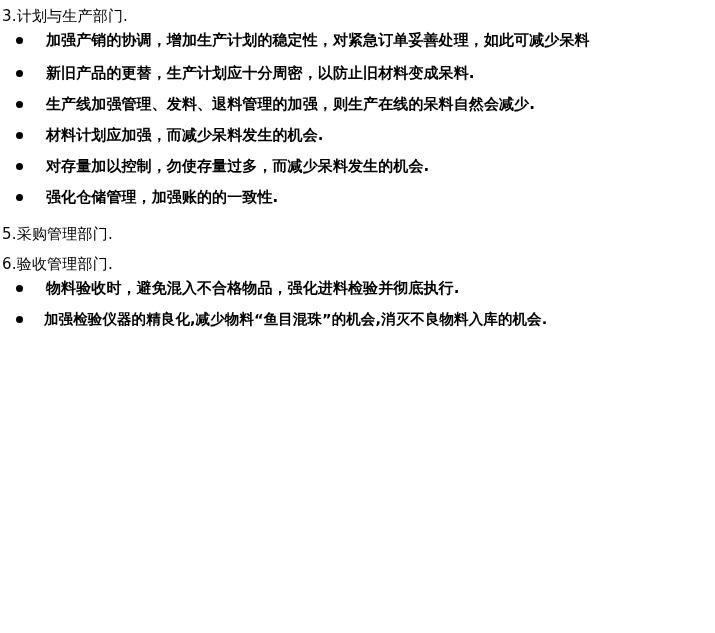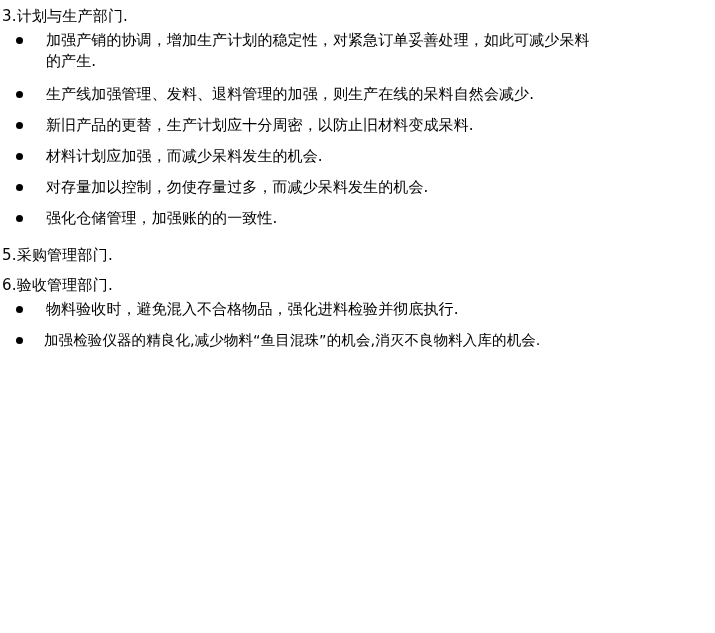--- a/index.html
+++ b/index.html
@@ -47,20 +47,21 @@
     left: 16px;
     top: 7px;
     width: 7px;
     height: 7px;
     background: #000;
     border-radius: 50%;
     display: block;
   }
   .bullet-item .txt {
     display: block;
+    font-weight: bold;
   }
   .bullet-item.two-line {
     margin-bottom: 12px;
   }
   .indent-second {
     display: block;
     margin-left: 0;
   }
   .tight {
     font-size: 14.5px;
@@ -71,29 +72,28 @@
 <body>
 
 <div class="page">
 
   <div>
     <div class="section-heading">3.计划与生产部门.</div>
     <ul class="bullet-list">
       <li class="bullet-item two-line">
         <span class="dot"></span>
         <span class="txt">加强产销的协调，增加生产计划的稳定性，对紧急订单妥善处理，如此可减少呆料</span>
-        <span class="txt indent-second">的产生.</span>
+      </li>
+      <li class="bullet-item">
+        <span class="dot"></span>
+        <span class="txt">新旧产品的更替，生产计划应十分周密，以防止旧材料变成呆料.</span>
       </li>
       <li class="bullet-item">
         <span class="dot"></span>
         <span class="txt">生产线加强管理、发料、退料管理的加强，则生产在线的呆料自然会减少.</span>
-      </li>
-      <li class="bullet-item">
-        <span class="dot"></span>
-        <span class="txt">新旧产品的更替，生产计划应十分周密，以防止旧材料变成呆料.</span>
       </li>
     </ul>
   </div>
 
   <div>
     <ul class="bullet-list">
       <li class="bullet-item">
         <span class="dot"></span>
         <span class="txt">材料计划应加强，而减少呆料发生的机会.</span>
       </li>

